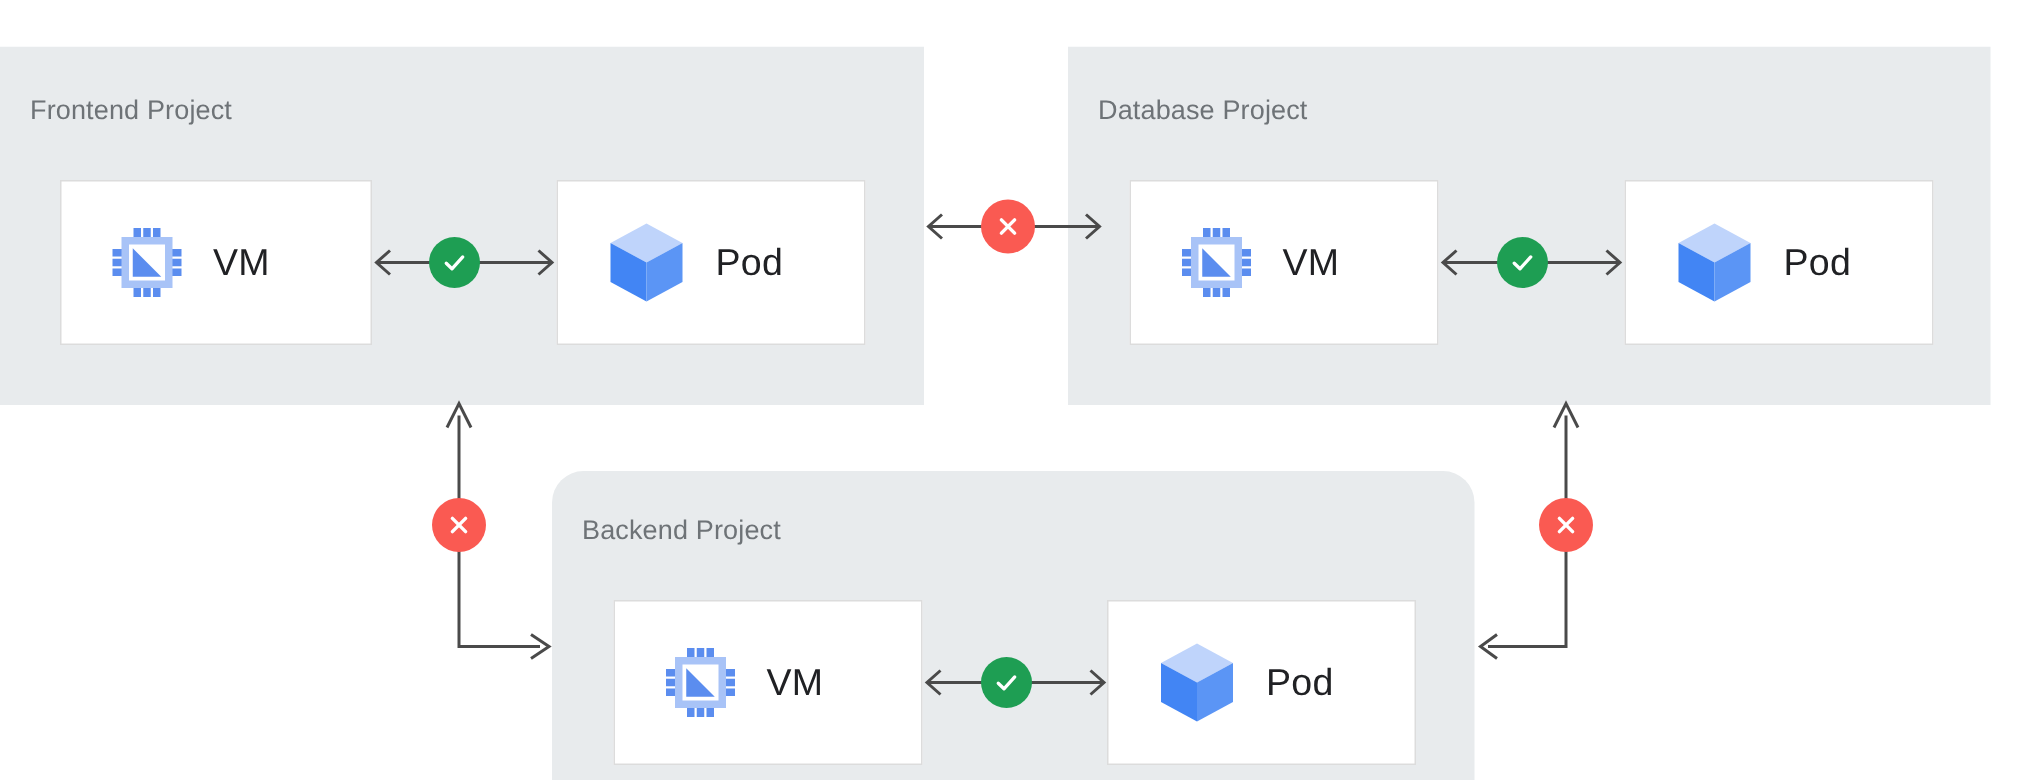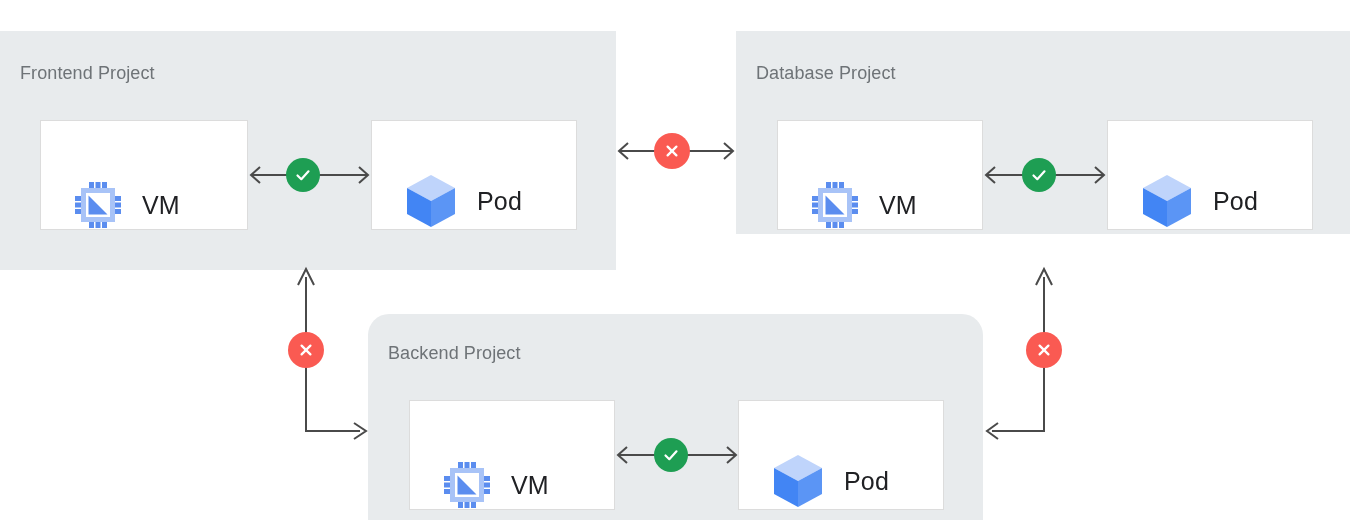--- a/index.html
+++ b/index.html
@@ -35,21 +35,21 @@
     white-space: nowrap;
   }
 
   
   .card {
     position: absolute;
     background: #ffffff;
     border: 1px solid #dcdcdc;
     box-sizing: border-box;
     display: flex;
-    align-items: flex-end;
+    align-items: center;
   }
   .card-inner {
     display: flex;
     align-items: center;
     margin-left: 33px;
   }
   .card-label {
     font-size: 25px;
     line-height: 25px;
     color: #202124;
@@ -131,21 +131,21 @@
             <path d="M26 2 L50 15 L26 28 L2 15 Z" fill="#bfd4fb"></path>
             <path d="M2 15 L26 28 L26 54 L2 41 Z" fill="#4285f4"></path>
             <path d="M50 15 L26 28 L26 54 L50 41 Z" fill="#5b95f5"></path>
           </svg>
         </span>
         <span class="card-label">Pod</span>
       </div>
     </div>
   </div>
 
-  <div class="panel" style="left:736px; top:0px; width:615px; height:203px;">
+  <div class="panel" style="left:712px; top:0px; width:615px; height:239px;">
     <div class="panel-title" style="left:20px; top:31px;">Database Project</div>
 
     <div class="card" style="left:41px; top:89px; width:206px; height:110px;">
       <div class="card-inner">
         <span>
           <svg class="icon-svg" width="48" height="48" viewBox="0 0 48 48">
             <g fill="#5b8def">
               <rect x="15" y="1" width="5" height="7"></rect>
                 <rect x="21.5" y="1" width="5" height="7"></rect>
                 <rect x="28" y="1" width="5" height="7"></rect>

